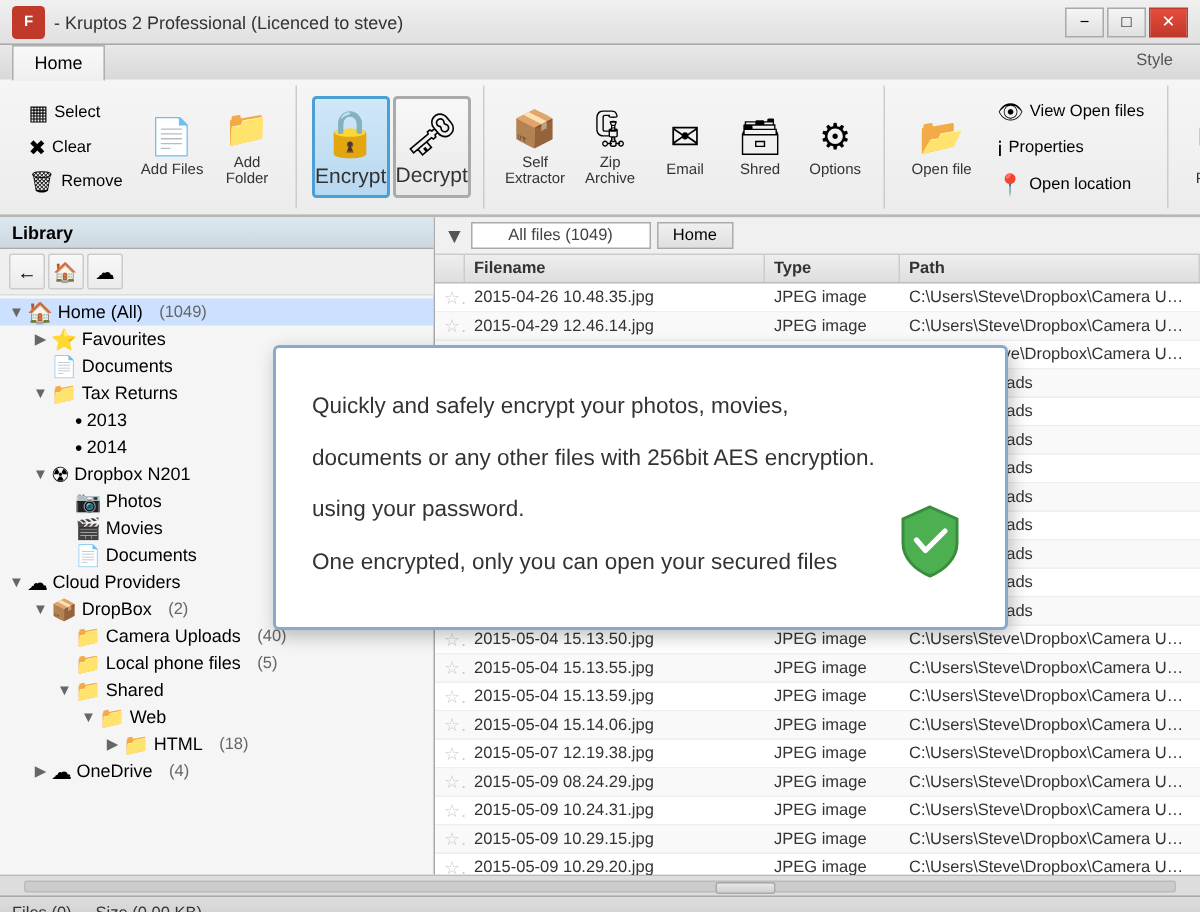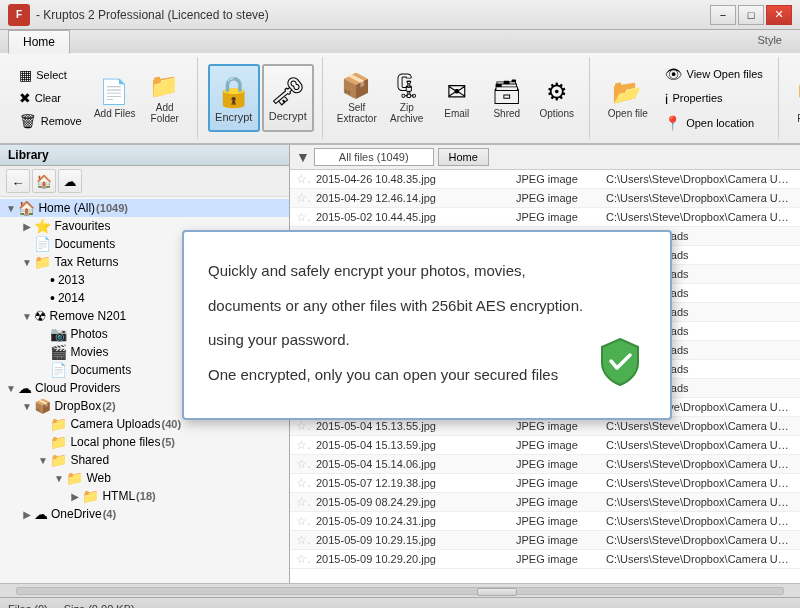--- a/index.html
+++ b/index.html
@@ -20,21 +20,21 @@
     .ribbon-tab { padding: 4px 14px; font-size: 12px; cursor: pointer; border: 1px solid transparent; border-bottom: none; }
     .ribbon-tab.active { background: linear-gradient(to bottom, #f8f8f8, #f0f0f0); border-color: #b0b0b0; border-bottom: 1px solid #f0f0f0; margin-bottom: -1px; color: #000; }
     .ribbon-tab-right { margin-left: auto; padding: 4px 10px; font-size: 11px; color: #555; }
     .ribbon-content { display: flex; align-items: stretch; padding: 4px 8px; gap: 2px; min-height: 90px; }
     .ribbon-group { display: flex; flex-direction: column; border-right: 1px solid #ccc; padding: 0 8px 0 4px; margin-right: 4px; }
     .ribbon-group-buttons { display: flex; gap: 2px; flex: 1; align-items: center; }
 
     
     .ribbon-btn-large { display: flex; flex-direction: column; align-items: center; justify-content: center; width: 52px; height: 68px; border: 2px solid #4a9fd4; background: linear-gradient(to bottom, #d0e8f8, #b8d8f0); cursor: pointer; border-radius: 3px; padding: 2px; }
     .ribbon-btn-large .btn-icon { font-size: 28px; margin-bottom: 2px; }
-    .ribbon-btn-large .btn-label { font-size: 11px; color: #333; }
+    .ribbon-btn-large .btn-label { font-size: 14px; color: #333; }
 
     .ribbon-btn-small { display: flex; flex-direction: column; align-items: center; justify-content: center; width: 48px; height: 68px; border: 1px solid transparent; background: transparent; cursor: pointer; border-radius: 3px; padding: 2px; }
     .ribbon-btn-small .btn-icon { font-size: 24px; margin-bottom: 2px; }
     .ribbon-btn-small .btn-label { font-size: 10px; color: #333; text-align: center; }
 
     .ribbon-btn-mini-group { display: flex; flex-direction: column; gap: 1px; justify-content: center; }
     .ribbon-btn-mini { display: flex; align-items: center; gap: 4px; padding: 2px 6px; border: 1px solid transparent; cursor: pointer; border-radius: 2px; white-space: nowrap; font-size: 11px; }
     .ribbon-btn-mini .mini-icon { font-size: 14px; }
 
     
@@ -44,21 +44,21 @@
     .library { width: 290px; min-width: 290px; border-right: 1px solid #aaa; background: #f5f5f5; display: flex; flex-direction: column; justify-content: space-between; }
     .library-header { background: linear-gradient(to bottom, #dde8ee, #ccd8e0); padding: 3px 8px; font-size: 12px; font-weight: bold; border-bottom: 1px solid #aaa; }
     .library-toolbar { display: flex; gap: 2px; padding: 3px 6px; background: #efefef; border-bottom: 1px solid #ddd; }
     .lib-icon-btn { width: 24px; height: 24px; border: 1px solid #ccc; background: linear-gradient(to bottom, #f8f8f8, #ebebeb); cursor: pointer; display: flex; align-items: center; justify-content: center; font-size: 13px; border-radius: 2px; }
     .tree-container { overflow-y: auto; flex: 1; padding: 2px 0; }
     .tree-item { display: flex; align-items: center; padding: 1px 4px; cursor: pointer; font-size: 12px; white-space: nowrap; }
     .tree-item.selected { background: #cce0ff; }
     .tree-toggle { width: 14px; display: inline-flex; align-items: center; justify-content: center; font-size: 10px; color: #666; cursor: pointer; }
     .tree-icon { margin-right: 3px; font-size: 14px; }
     .tree-label { font-size: 12px; }
-    .tree-count { color: #666; font-size: 11px; margin-left: 1px; font-weight: bold; }
+    .tree-count { color: #666; font-size: 11px; margin-left: 11px; }
 
     
     .file-area { flex: 1; display: flex; flex-direction: column; background: #fff; }
     .file-toolbar { display: flex; align-items: center; padding: 3px 6px; background: #f0f0f0; border-bottom: 1px solid #ccc; gap: 4px; }
     .filter-icon { font-size: 14px; color: #555; }
     .search-box { flex: 1; max-width: 200px; padding: 2px 6px; border: 1px solid #aaa; background: white; font-size: 11px; color: #888; }
     .file-count-badge { padding: 2px 24px; background: white; border: 1px solid #aaa; font-size: 11px; color: #444; cursor: pointer; }
     .home-btn { padding: 2px 10px; background: linear-gradient(to bottom, #f0f0f0, #e0e0e0); border: 1px solid #aaa; font-size: 11px; cursor: pointer; }
 
     .file-list-header { display: grid; grid-template-columns: 20px 1fr 90px 1fr; background: linear-gradient(to bottom, #eeeeee, #dedede); border-bottom: 1px solid #bbb; }
@@ -254,21 +254,21 @@
 
       <div class="tree-item" style="padding-left:36px;">
         <span class="tree-toggle">&nbsp;</span>
         <span class="tree-icon">•</span>
         <span class="tree-label">2014</span>
       </div>
 
       <div class="tree-item" style="padding-left:20px;">
         <span class="tree-toggle">▼</span>
         <span class="tree-icon">☢</span>
-        <span class="tree-label">Remove N201</span>
+        <span class="tree-label">Dropbox N201</span>
       </div>
 
       <div class="tree-item" style="padding-left:36px;">
         <span class="tree-toggle">&nbsp;</span>
         <span class="tree-icon">📷</span>
         <span class="tree-label">Photos</span>
       </div>
 
       <div class="tree-item" style="padding-left:36px;">
         <span class="tree-toggle">&nbsp;</span>
@@ -336,20 +336,26 @@
       </div>
 
     </div>
   </div>
 
   <div class="file-area">
     <div class="file-toolbar">
       <span class="filter-icon">▼</span>
       <div class="file-count-badge">All files (1049)</div>
       <div class="home-btn">Home</div>
+    </div>
+    <div class="file-list-header">
+      <div class="col-header"></div>
+      <div class="col-header">Filename</div>
+      <div class="col-header">Type</div>
+      <div class="col-header">Path</div>
     </div>
     <div class="file-list">
       <div class="file-row">
         <div class="file-cell star">☆</div>
         <div class="file-cell">2015-04-26 10.48.35.jpg</div>
         <div class="file-cell">JPEG image</div>
         <div class="file-cell">C:\Users\Steve\Dropbox\Camera Uploads</div>
       </div>
       <div class="file-row alt">
         <div class="file-cell star">☆</div>

